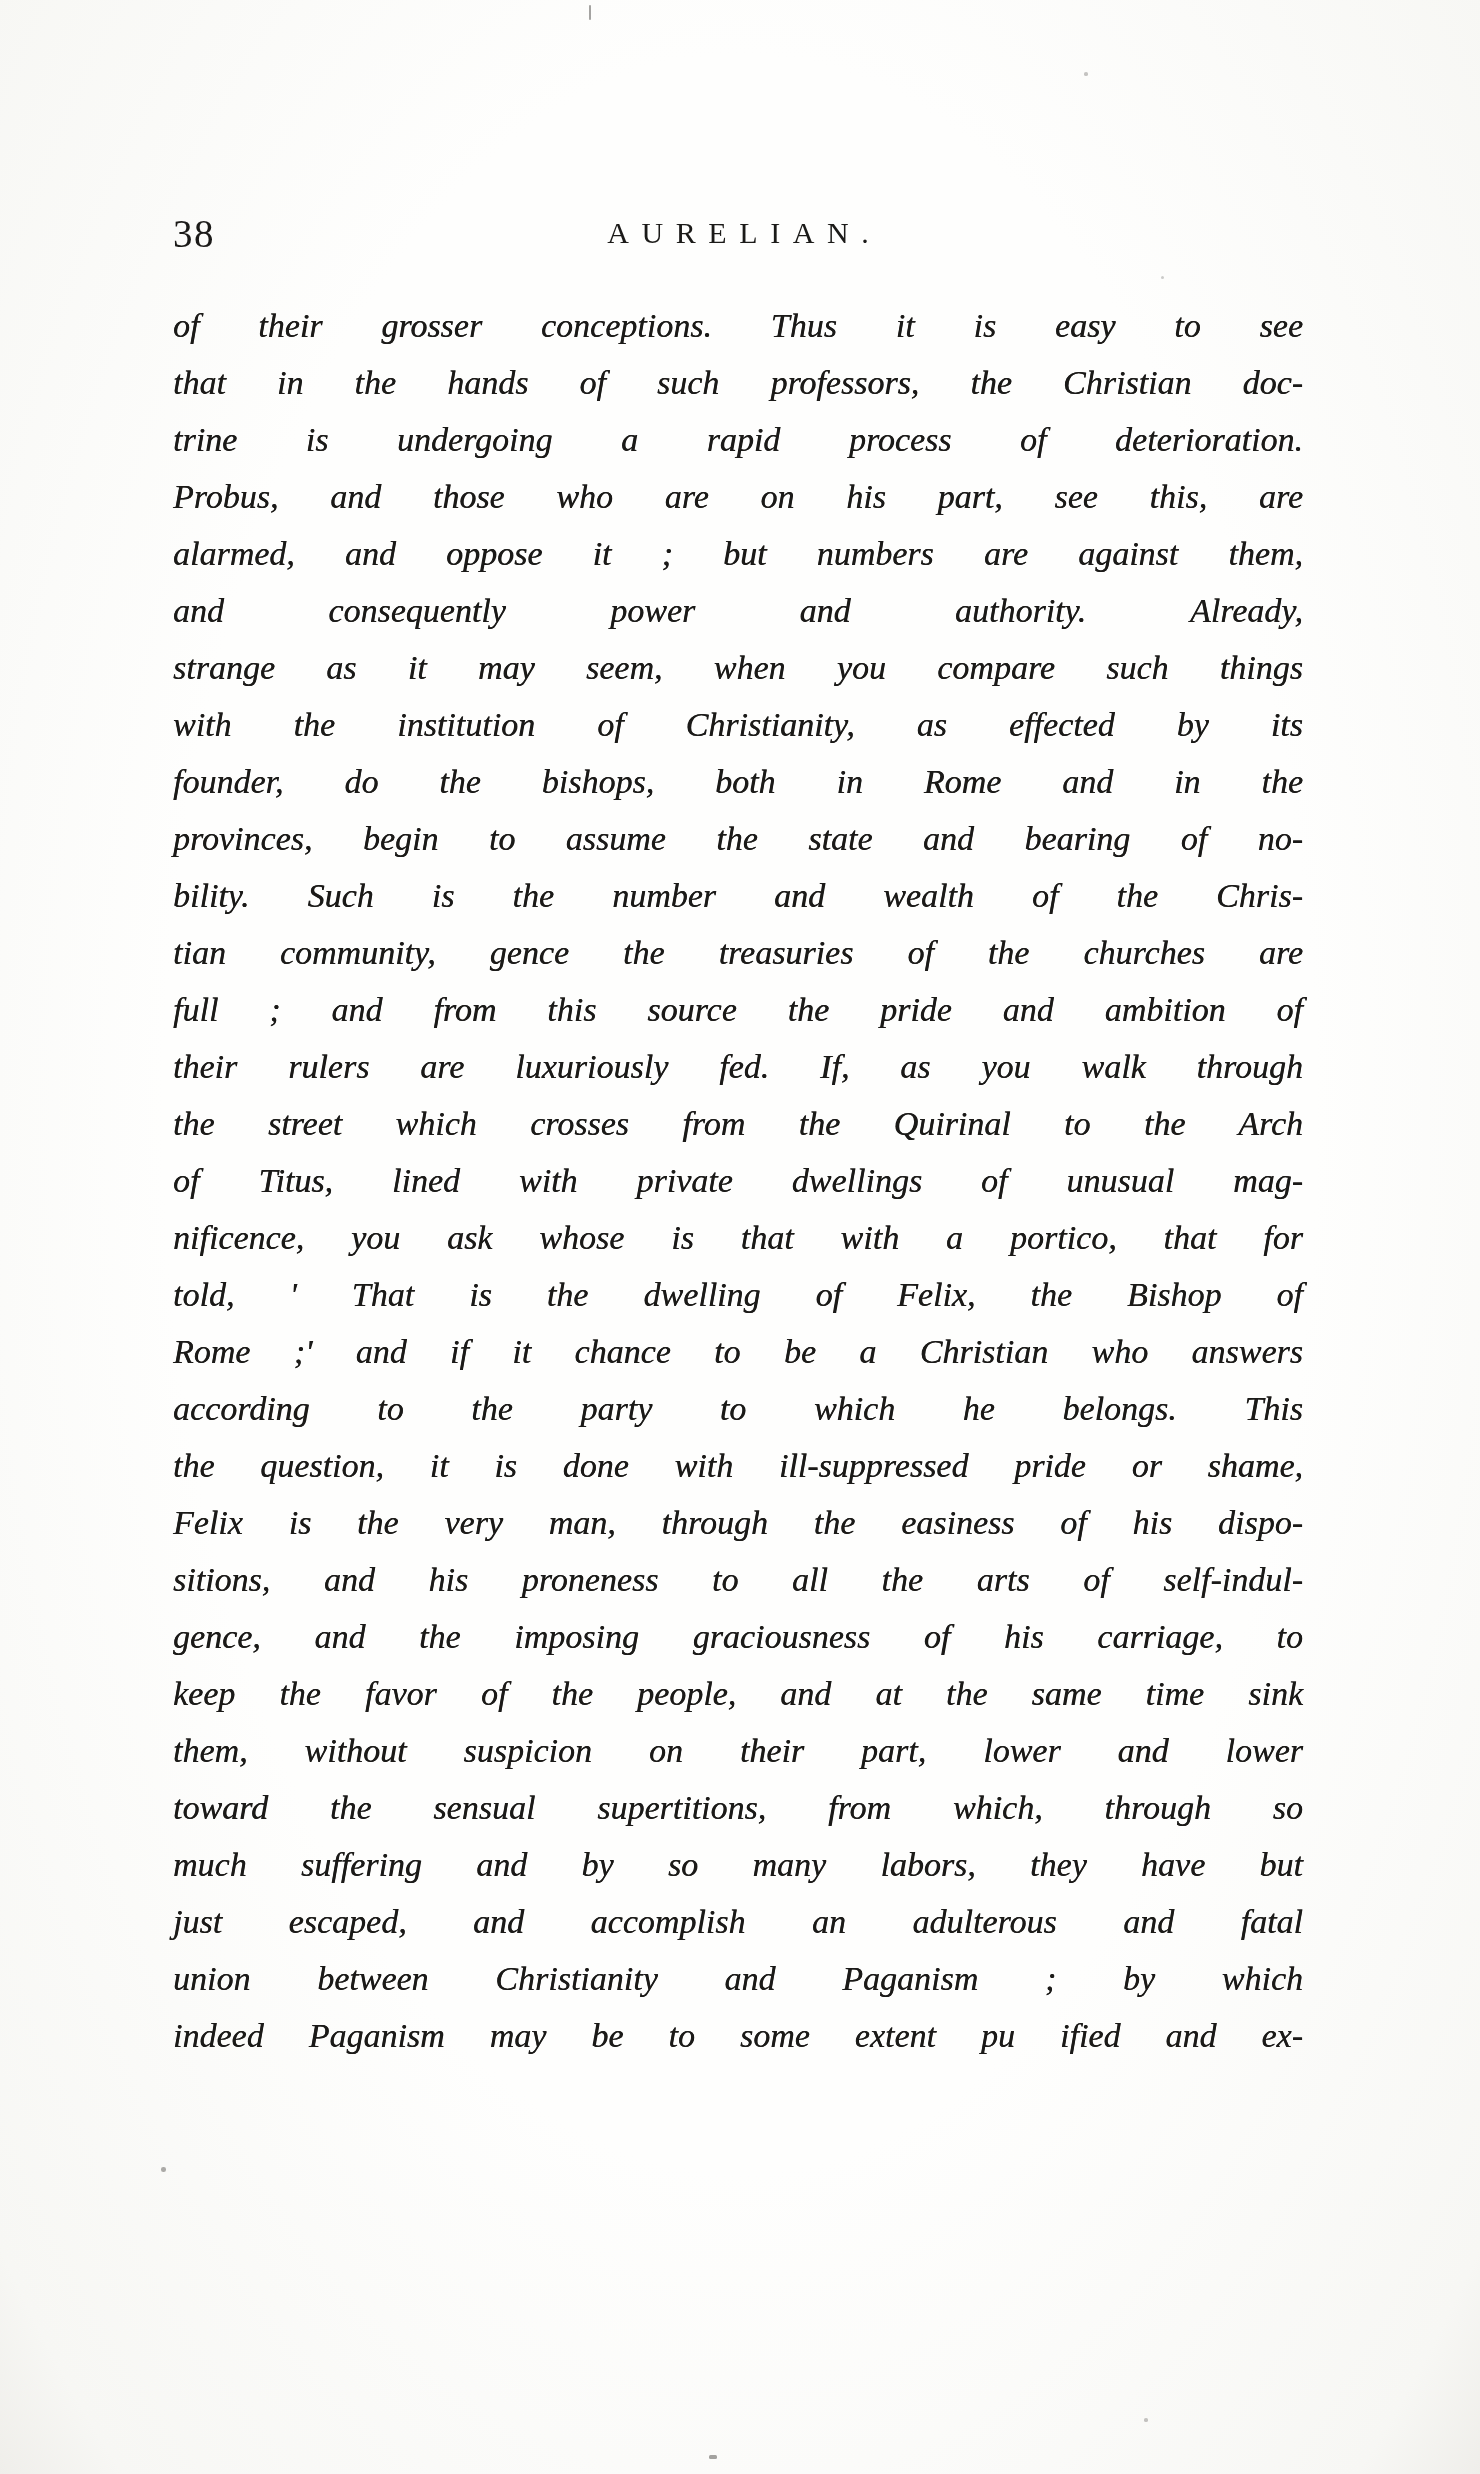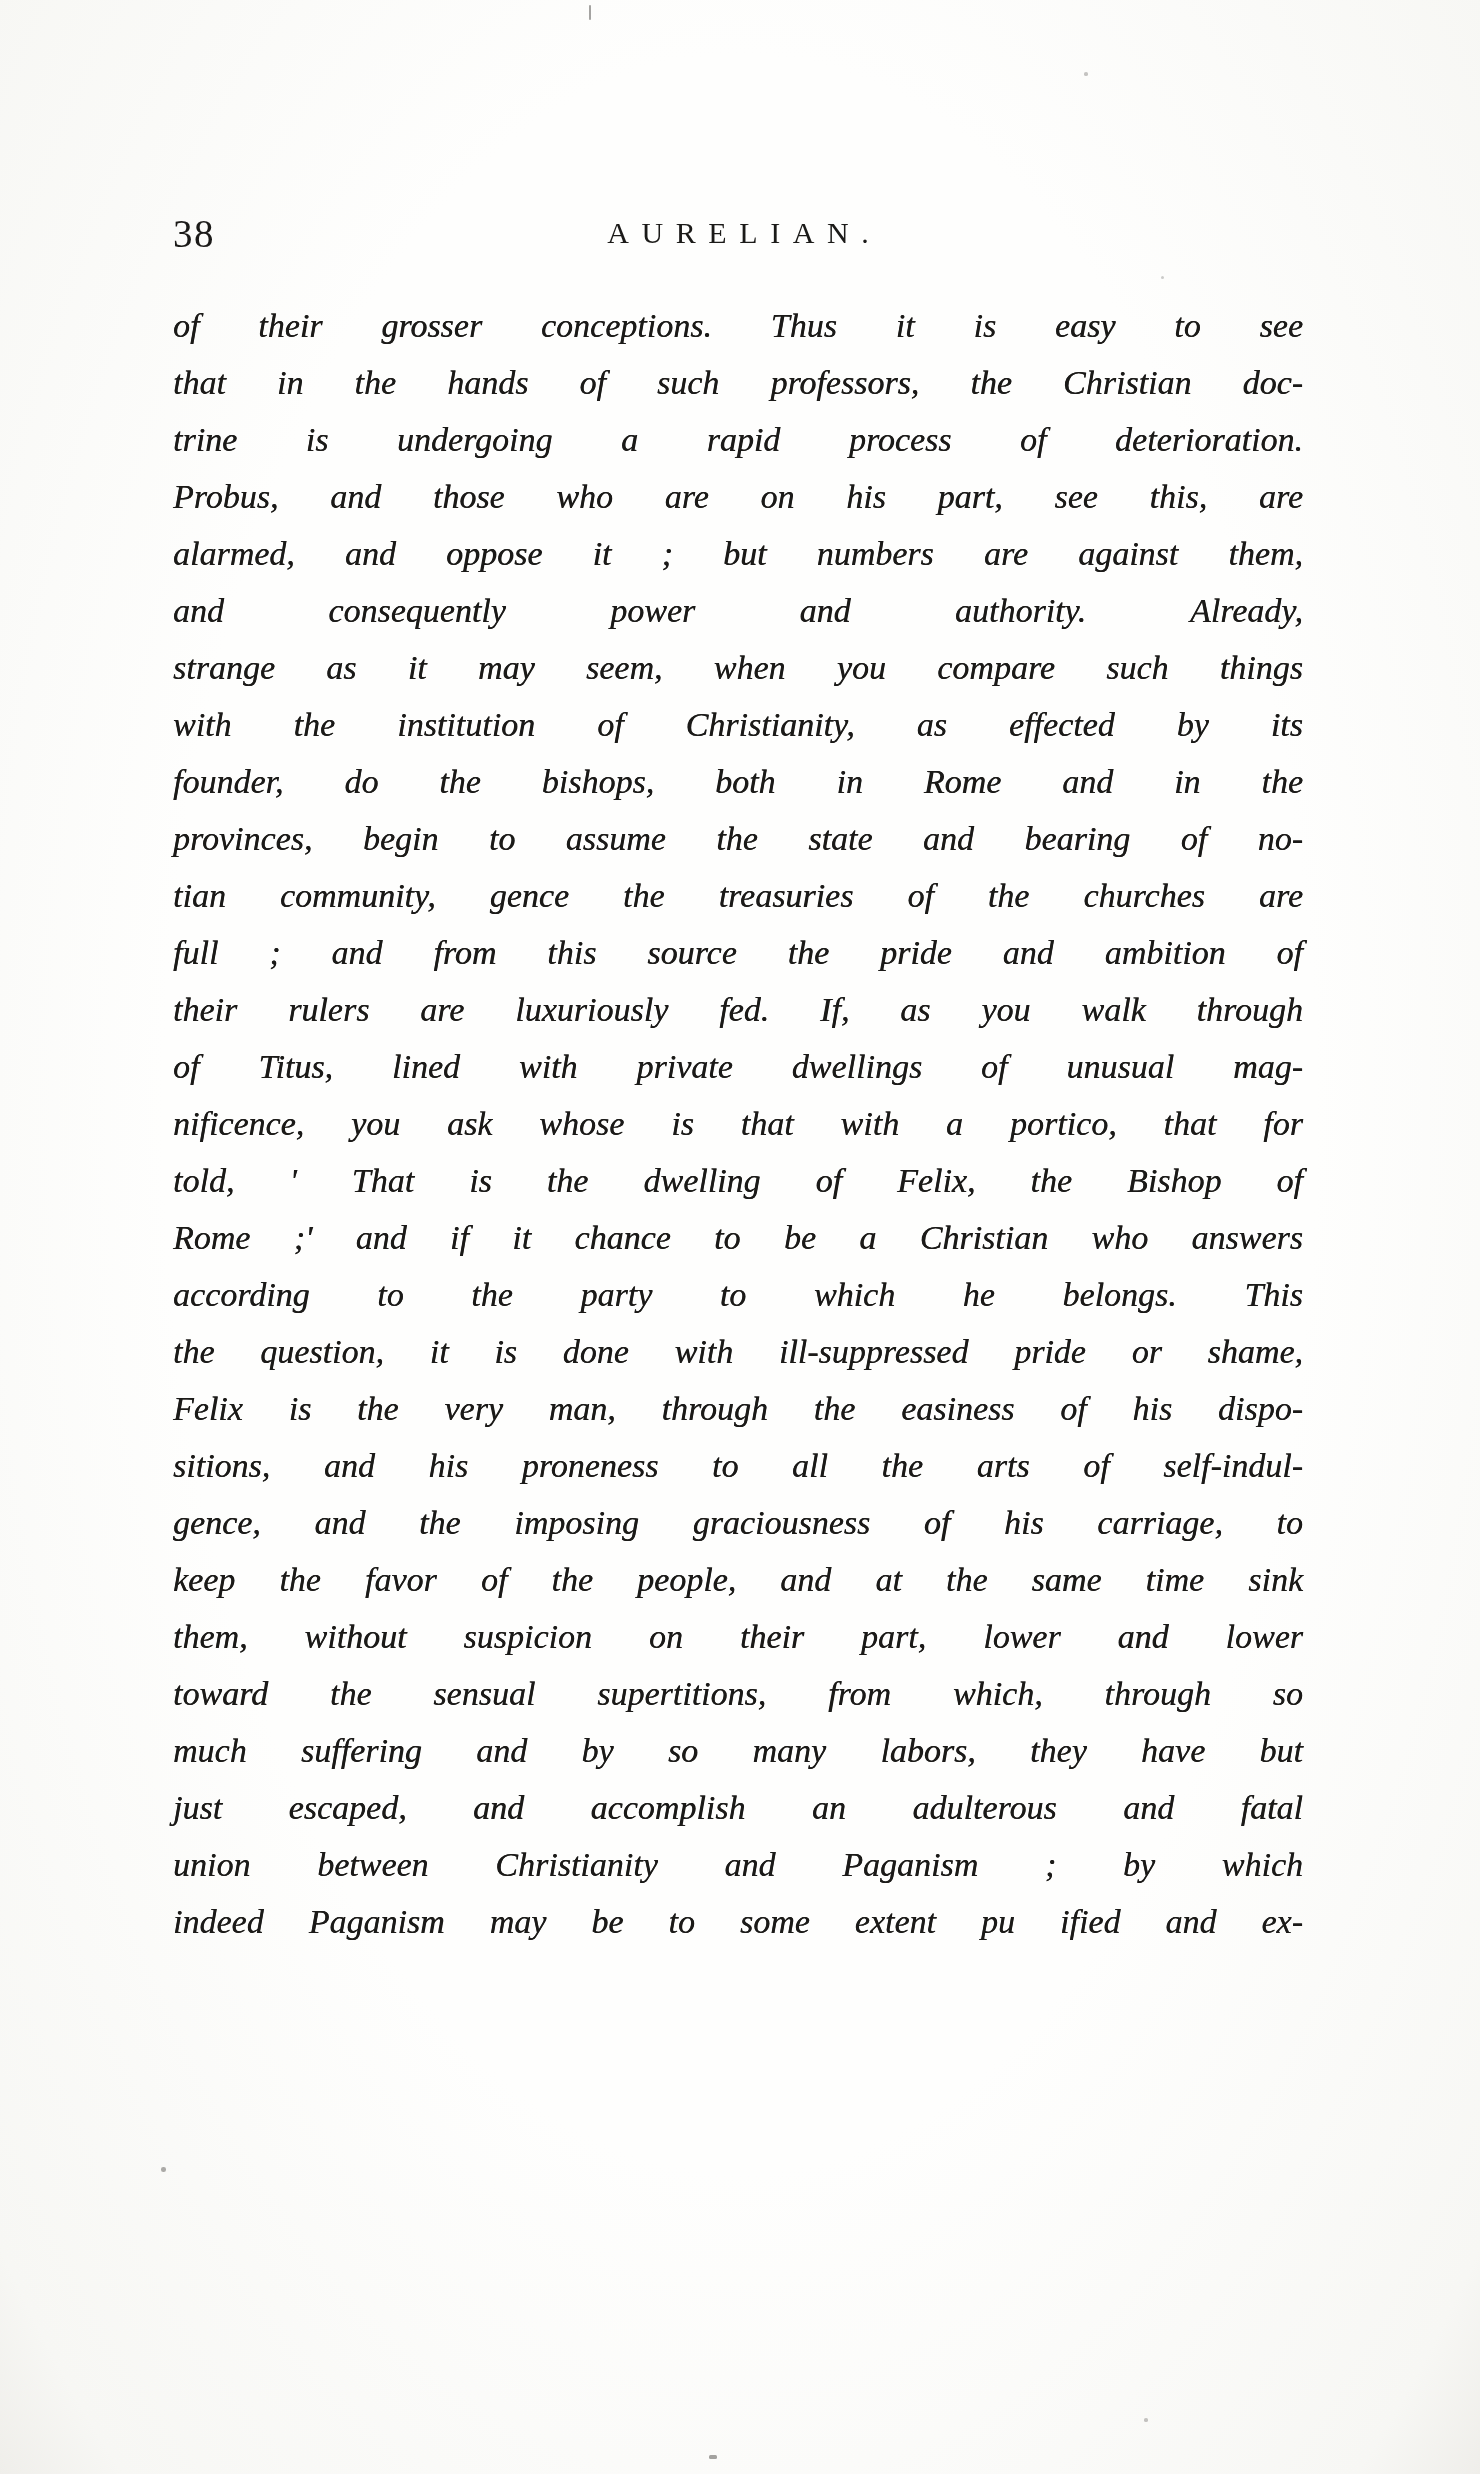--- a/index.html
+++ b/index.html
@@ -83,23 +83,25 @@
       <div class="line">of their grosser conceptions.  Thus it is easy to see</div>
       <div class="line">that in the hands of such professors, the Christian doc-</div>
       <div class="line">trine is undergoing a rapid process of deterioration.</div>
       <div class="line">Probus, and those who are on his part, see this, are</div>
       <div class="line">alarmed, and oppose it ; but numbers are against them,</div>
       <div class="line">and consequently power and authority.  Already,</div>
       <div class="line">strange as it may seem, when you compare such things</div>
       <div class="line">with the institution of Christianity, as effected by its</div>
       <div class="line">founder, do the bishops, both in Rome and in the</div>
       <div class="line">provinces, begin to assume the state and bearing of no-</div>
+      <div class="line">bility.  Such is the number and wealth of the Chris-</div>
       <div class="line">tian community, gence the treasuries of the churches are</div>
       <div class="line">full ; and from this source the pride and ambition of</div>
       <div class="line">their rulers are luxuriously fed.  If, as you walk through</div>
+      <div class="line">the street which crosses from the Quirinal to the Arch</div>
       <div class="line">of Titus, lined with private dwellings of unusual mag-</div>
       <div class="line">nificence, you ask whose is that with a portico, that for</div>
       <div class="line">told, ' That is the dwelling of Felix, the Bishop of</div>
       <div class="line">Rome ;' and if it chance to be a Christian who answers</div>
       <div class="line">according to the party to which he belongs.  This</div>
       <div class="line">the question, it is done with ill-suppressed pride or shame,</div>
       <div class="line">Felix is the very man, through the easiness of his dispo-</div>
       <div class="line">sitions, and his proneness to all the arts of self-indul-</div>
       <div class="line">gence, and the imposing graciousness of his carriage, to</div>
       <div class="line">keep the favor of the people, and at the same time sink</div>

